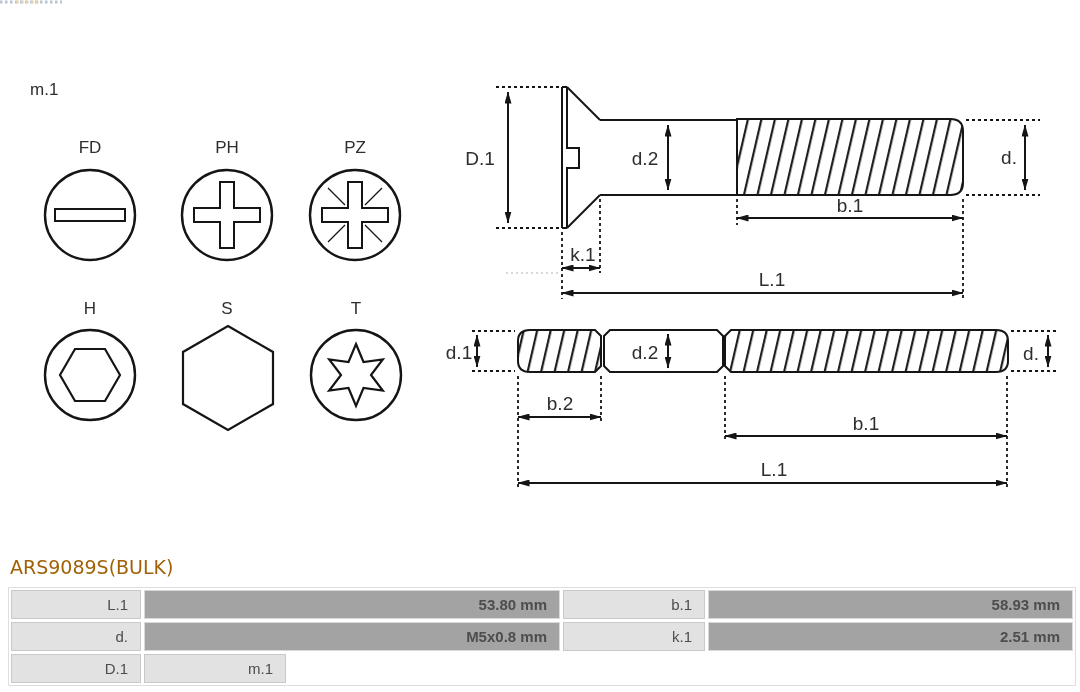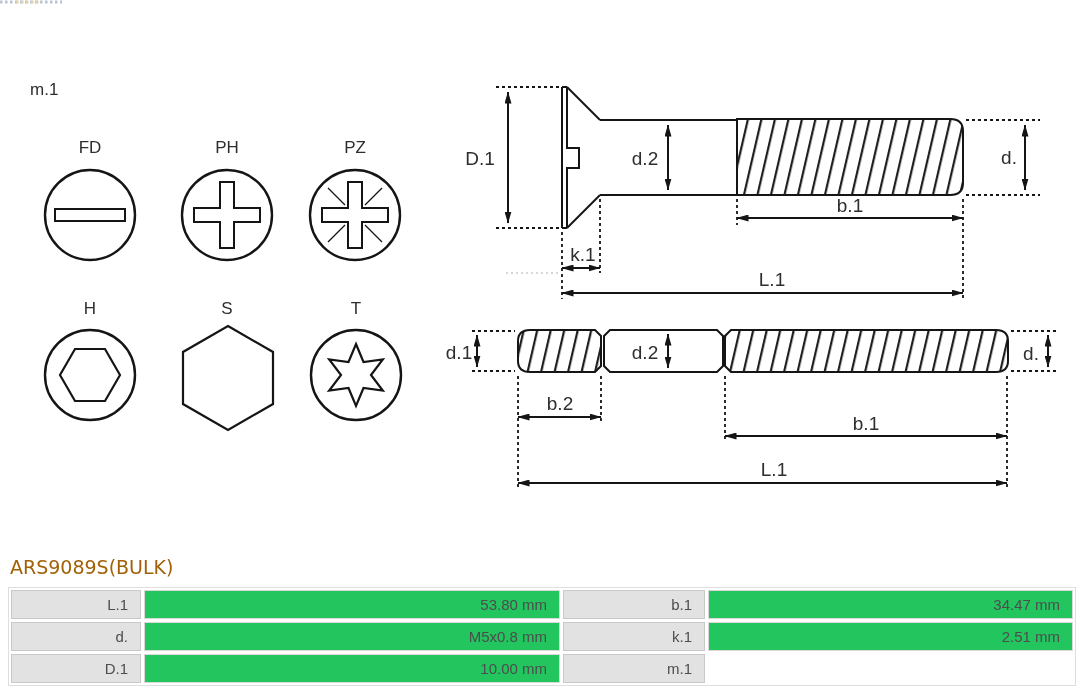--- a/index.html
+++ b/index.html
@@ -12,21 +12,21 @@
   .m1-label{font-size:17px;}
   #part-title{position:absolute;left:10px;top:556px;font-size:19px;font-weight:500;
     font-family:"DejaVu Sans","Liberation Sans",sans-serif;}
   #spec-table{position:absolute;left:8px;top:587px;width:1062px;border:1px solid #dedede;
     background:#fff;padding:2px;}
   .spec-row{display:flex;gap:3px;margin-bottom:3px;}
   .spec-row:last-child{margin-bottom:0;}
   .cell{height:27px;line-height:27px;font-size:15px;color:#4d4d4d;text-align:right;
     padding-right:12px;box-sizing:content-box;border:1px solid #d9d9d9;}
   .cell.lab{background:#e2e2e2;border-color:#c9c9c9;}
-  .cell.val{background:#22c55e;}
+  .cell.val{background:#a3a3a3;font-weight:bold;}
   .c1{width:116px;}
   .c2{width:402px;}
   .c3{width:128px;}
   .c4{flex:1;}
 </style>
 </head>
 <body>
 
 <div id="page">
 
@@ -181,28 +181,27 @@
     </g>
   </svg>
 
   <div id="part-title" style="color: #a16207;">ARS9089S(BULK)</div>
 
   <div id="spec-table">
     <div class="spec-row">
       <div class="cell lab c1">L.1</div>
       <div class="cell val c2">53.80 mm</div>
       <div class="cell lab c3">b.1</div>
-      <div class="cell val c4">34.47 mm</div>
+      <div class="cell val c4">58.93 mm</div>
     </div>
     <div class="spec-row">
       <div class="cell lab c1">d.</div>
       <div class="cell val c2">M5x0.8 mm</div>
       <div class="cell lab c3">k.1</div>
       <div class="cell val c4">2.51 mm</div>
     </div>
     <div class="spec-row">
       <div class="cell lab c1">D.1</div>
-      <div class="cell val c2">10.00 mm</div>
       <div class="cell lab c3">m.1</div>
     </div>
   </div>
 
 </div>
 
 </body></html>

